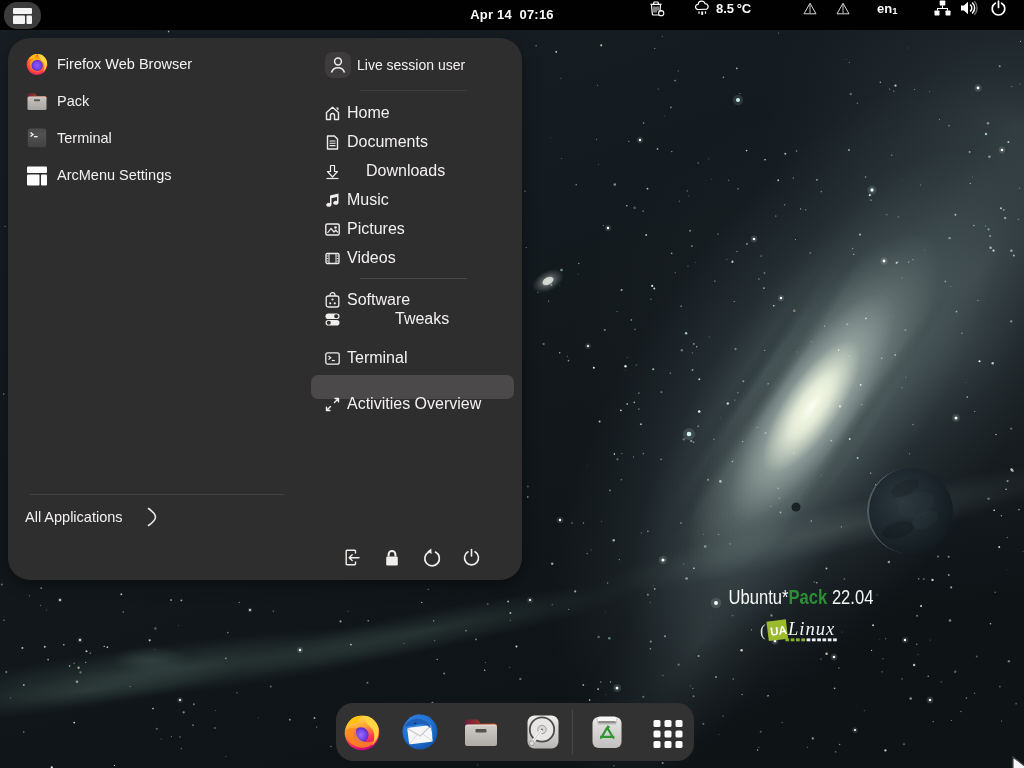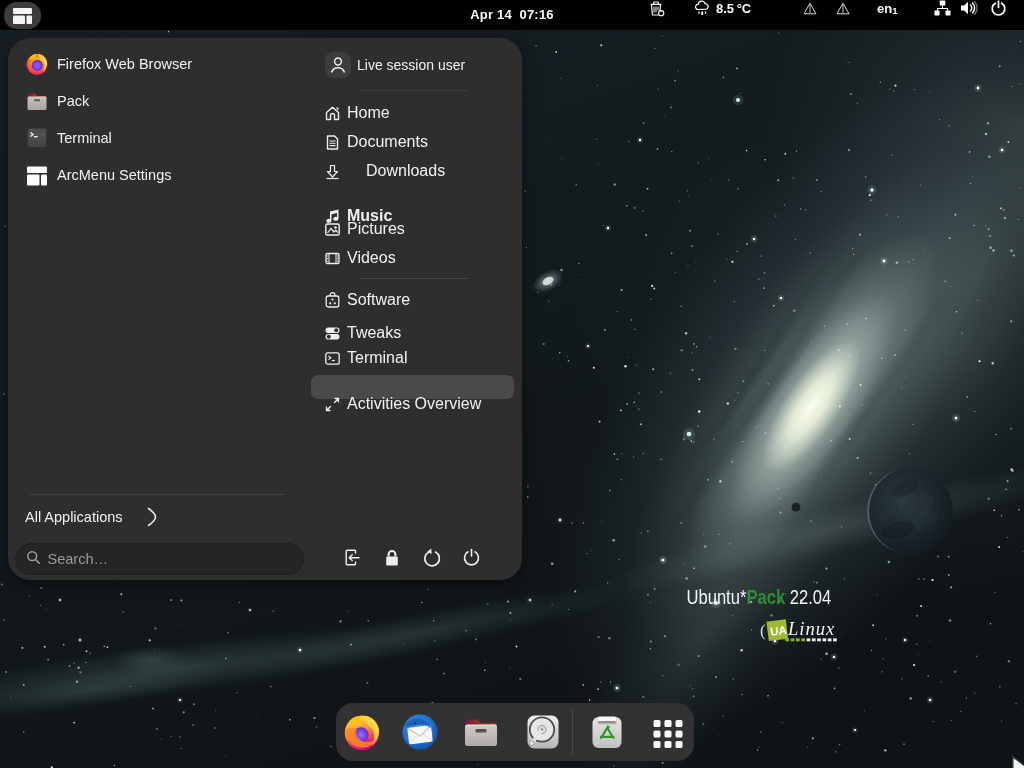--- a/index.html
+++ b/index.html
@@ -31,21 +31,21 @@
   #allarrow{position:absolute;left:138px;top:468px;}
   #search{position:absolute;left:6.5px;top:505px;width:289px;height:32px;border-radius:16px;background:#262525;border:1px solid #1f1e1e;display:flex;align-items:center;}
   #search .mg{margin-left:10px;}
   #search .stx{margin-left:7px;font-size:14.5px;color:#9c9896;}
   .botbtn{position:absolute;top:510px;width:20px;height:20px;}
   
   #dock{position:absolute;left:336px;top:703px;width:358px;height:58px;background:#333233;border-radius:17px;}
   .dki{position:absolute;top:712px;width:40px;height:40px;}
   #dsep{position:absolute;left:572px;top:710px;width:1px;height:44px;background:#484848;}
   
-  #brand{position:absolute;left:656px;top:585px;width:290px;color:#fff;}
+  #brand{position:absolute;left:656px;top:585px;width:290px;text-align:center;color:#fff;}
   #brand .l1{font-size:21px;letter-spacing:0;color:#f5f8f6;transform:scaleX(0.79);transform-origin:50% 50%;}
   #brand .green{color:#2a8f35;font-weight:bold;}
 </style>
 </head>
 <body>
 <div id="desktop">
   <svg id="bg" width="1024" height="768" viewBox="0 0 1024 768">
 <defs>
 <linearGradient id="base" x1="0" y1="0" x2="0.45" y2="1">
  <stop offset="0" stop-color="#181f24"></stop>
@@ -1181,21 +1181,21 @@
           </svg></span>
         <span class="tx">Documents</span>
       </div>
     <div class="rcitem" style="top:119px;gap:19px;">
         <span class="ic"><svg width="17" height="17" viewBox="0 0 17 17" fill="none" stroke="#f0eeed" stroke-width="1.4">
             <path d="M6.5 2.5 h4 v6 h3 l-5 5.5 l-5 -5.5 h3 Z" stroke-linejoin="round" stroke-width="1.2"></path>
             <path d="M2.5 15.5 h12" stroke-width="1.2"></path>
           </svg></span>
         <span class="tx">Downloads</span>
       </div>
-    <div class="rcitem" style="top:164px;font-weight:bold;">
+    <div class="rcitem" style="top:148px;">
         <span class="ic"><svg width="17" height="17" viewBox="0 0 17 17" fill="#f0eeed">
             <path d="M6 3.5 L14.5 1.5 V10.8 a2.6 2 0 1 1 -1.5 -1.8 V5 L7.5 6.3 V12.8 a2.6 2 0 1 1 -1.5 -1.8 Z"></path>
           </svg></span>
         <span class="tx">Music</span>
       </div>
     <div class="rcitem" style="top:177px;">
         <span class="ic"><svg width="17" height="17" viewBox="0 0 17 17" fill="none" stroke="#f0eeed" stroke-width="1.4">
             <rect x="1.8" y="3" width="13.4" height="11" rx="1.6"></rect>
             <circle cx="11.5" cy="6.5" r="1.3" fill="#f0eeed" stroke="none"></circle>
             <path d="M3.5 12 L7 7.5 L10 11 l1.8 -1.8 l2 2.3" stroke-width="1.2" fill="none"></path>
@@ -1214,21 +1214,21 @@
     <div class="rcitem" style="top:247.7px;">
         <span class="ic"><svg width="17" height="17" viewBox="0 0 17 17" fill="none" stroke="#f0eeed" stroke-width="1.3">
             <rect x="2.2" y="4" width="12.6" height="11" rx="2"></rect>
             <path d="M6 4 v-0.8 a2.5 2.5 0 0 1 5 0 V4" stroke-width="1.2"></path>
             <circle cx="8.5" cy="7.5" r="1.1" fill="#f0eeed" stroke="none"></circle>
             <circle cx="6.2" cy="11.3" r="1.1" fill="#f0eeed" stroke="none"></circle>
             <circle cx="10.8" cy="11.3" r="1.1" fill="#f0eeed" stroke="none"></circle>
           </svg></span>
         <span class="tx">Software</span>
       </div>
-    <div class="rcitem" style="top:281px;">
+    <div class="rcitem" style="top:267px;gap:48px;">
         <span class="ic"><svg width="17" height="17" viewBox="0 0 17 17" fill="#f0eeed">
             <rect x="1.5" y="2.5" width="14" height="5.6" rx="2.8"></rect>
             <circle cx="12.2" cy="5.3" r="2" fill="#2f2e2f"></circle>
             <rect x="1.5" y="9" width="14" height="5.6" rx="2.8"></rect>
             <circle cx="4.8" cy="11.8" r="2" fill="#2f2e2f"></circle>
           </svg></span>
         <span class="tx">Tweaks</span>
       </div>
     <div class="rcitem" style="top:305.7px;">
         <span class="ic"><svg width="17" height="17" viewBox="0 0 17 17" fill="none" stroke="#f0eeed" stroke-width="1.3">
@@ -1245,27 +1245,20 @@
             <path d="M6.5 10.5 L2.5 14.5 M2.5 14.5 h3.4 M2.5 14.5 v-3.4"></path>
           </svg></span>
         <span class="tx">Activities Overview</span>
       </div>
 
     <div class="sep" style="left:22px;top:456px;width:254px;background:#434142;"></div>
     <div id="allapps">All Applications</div>
     <div id="allarrow"><svg width="12" height="22" viewBox="0 0 12 22" fill="none" stroke="#e8e6e5" stroke-width="1.6" stroke-linecap="round">
           <path d="M2.5 2.5 C7.5 6 9.5 8.5 9.5 11 C9.5 13.5 7.5 16 2.5 19.5"></path>
         </svg></div>
-    <div id="search">
-      <span class="mg"><svg width="15" height="15" viewBox="0 0 15 15" fill="none" stroke="#a3a09d" stroke-width="1.5">
-            <circle cx="6.2" cy="6.2" r="4.4"></circle>
-            <path d="M9.5 9.5 L13.3 13.3" stroke-linecap="round"></path>
-          </svg></span>
-      <span class="stx">Search…</span>
-    </div>
     <div class="botbtn" style="left:334px;"><svg width="19" height="19" viewBox="0 0 19 19" fill="none" stroke="#efeeec" stroke-width="1.4">
           <path d="M13.5 5.5 V3 a0.8 0.8 0 0 0 -0.8 -0.8 H5 a0.8 0.8 0 0 0 -0.8 0.8 v13 a0.8 0.8 0 0 0 0.8 0.8 h7.7 a0.8 0.8 0 0 0 0.8 -0.8 v-2.5"></path>
           <path d="M17 9.7 H7.5 M10.2 6.8 l-3 2.9 l3 2.9" stroke-linecap="round" stroke-linejoin="round"></path>
         </svg></div>
     <div class="botbtn" style="left:374px;"><svg width="20" height="20" viewBox="0 0 20 20" fill="#efeeec">
           <path d="M5.6 8.6 V6.4 a4.4 4.4 0 0 1 8.8 0 v2.2 h-2 V6.4 a2.4 2.4 0 0 0 -4.8 0 v2.2 Z"></path>
           <rect x="4.2" y="8.6" width="11.6" height="9" rx="1.3"></rect>
         </svg></div>
     <div class="botbtn" style="left:414px;"><svg width="20" height="20" viewBox="0 0 20 20" fill="none" stroke="#efeeec" stroke-width="1.7" stroke-linecap="round">
           <path d="M6.5 4.2 a7.3 7.3 0 1 0 7 -0.1"></path>

